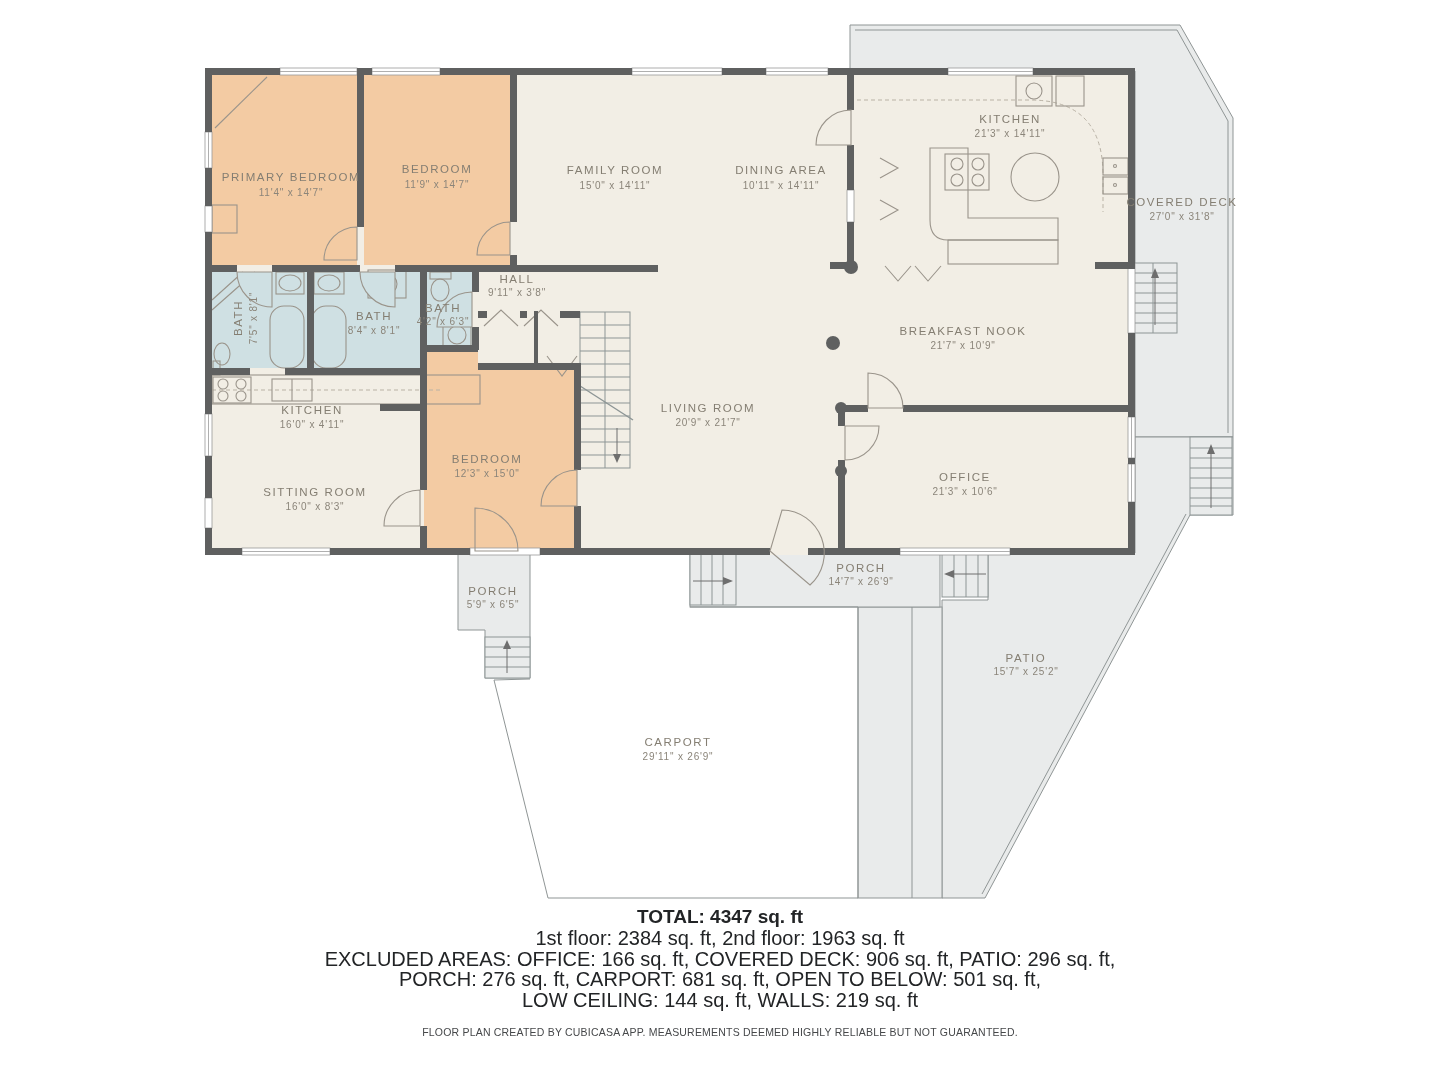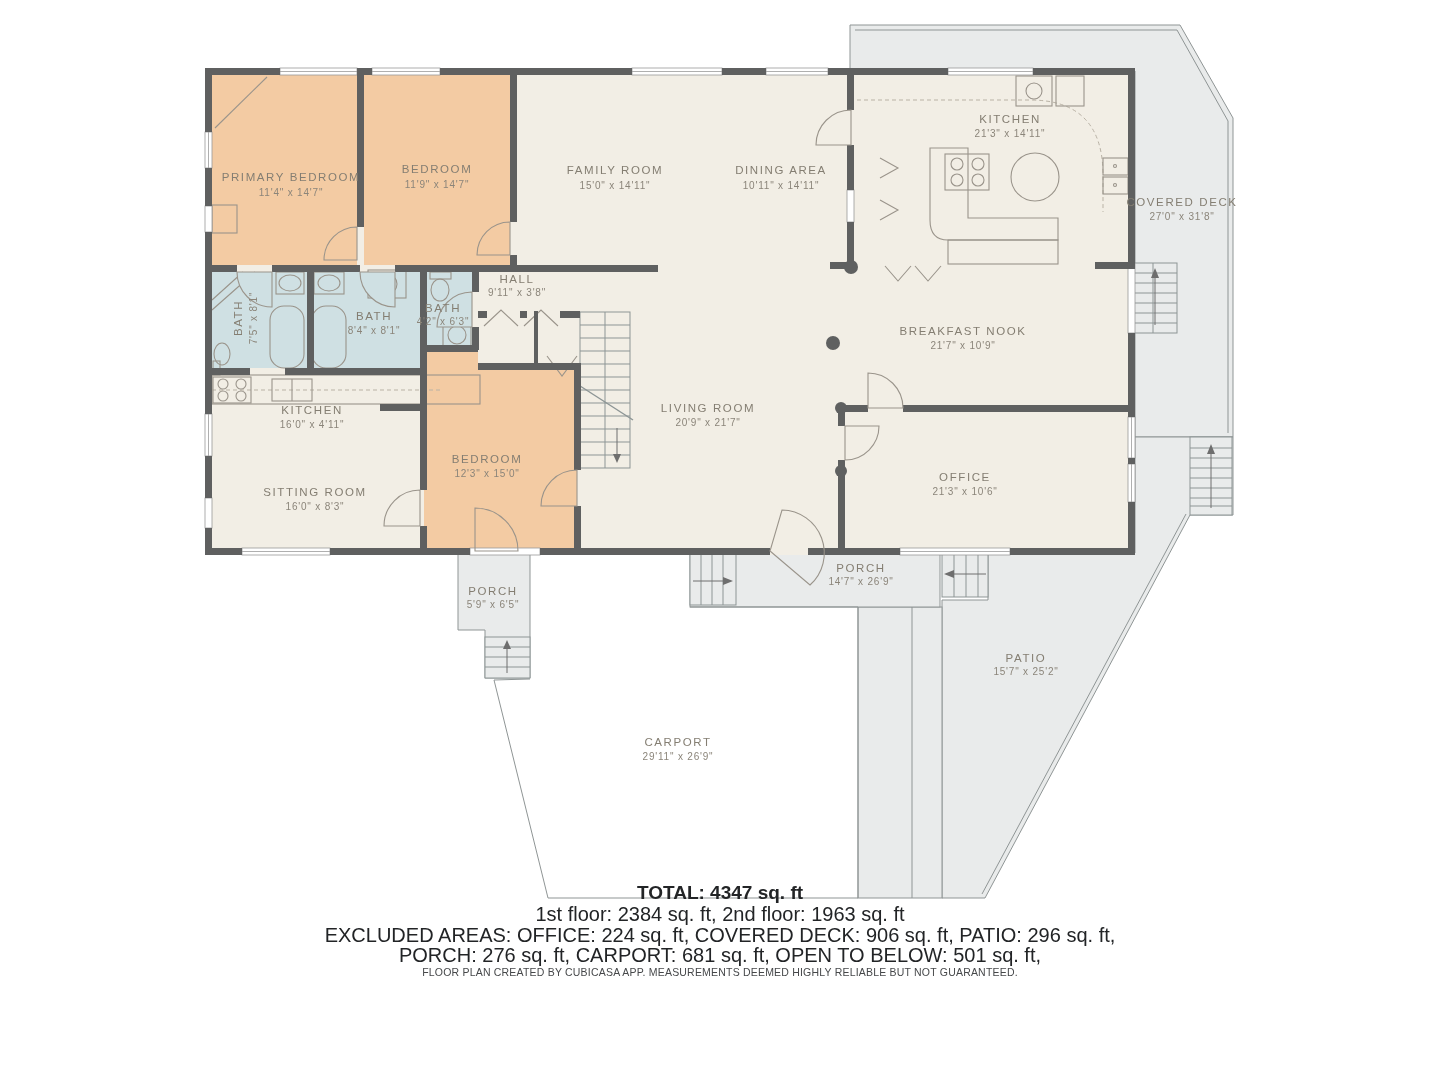--- a/index.html
+++ b/index.html
@@ -16,24 +16,24 @@
   .win{fill:#ffffff;stroke:#9a9a9a;stroke-width:0.8;}
   .winl{stroke:#9a9a9a;stroke-width:0.8;}
   .arrow{stroke:#6e6e6e;stroke-width:1;fill:none;}
   .ah{fill:#6e6e6e;stroke:none;}
   .col{fill:#5f6060;}
   .rm{font-family:"Liberation Sans",sans-serif;font-size:11.5px;letter-spacing:1.6px;
       fill:#847e72;text-anchor:middle;}
   .dm{font-family:"Liberation Sans",sans-serif;font-size:10px;letter-spacing:0.8px;
       fill:#8b857a;text-anchor:middle;}
   
-  .summary{position:absolute;left:0;top:882px;width:100%;text-align:center;color:#222426;}
+  .summary{position:absolute;left:0;top:906px;width:100%;text-align:center;color:#222426;}
   .summary .total{font-size:19px;font-weight:bold;line-height:22px;}
   .summary .line{font-size:20px;line-height:20.5px;}
-  .summary .disclaimer{font-size:10.5px;color:#46484a;letter-spacing:0.2px;}
+  .summary .disclaimer{margin-top:16px;font-size:10.5px;color:#46484a;letter-spacing:0.2px;}
 </style>
 </head>
 <body>
 
 <div class="stage">
 
 <svg width="1440" height="910" viewBox="0 0 1440 910">
 
   <g>
 
@@ -325,18 +325,19 @@
     <text class="rm" x="678" y="746">CARPORT</text>
     <text class="dm" x="678" y="760">29'11" x 26'9"</text>
     <text class="rm" x="1026" y="662">PATIO</text>
     <text class="dm" x="1026" y="675">15'7" x 25'2"</text>
   </g>
 </svg>
 
   <div class="summary">
     <div class="total">TOTAL: 4347 sq. ft</div>
     <div class="line">1st floor: 2384 sq. ft, 2nd floor: 1963 sq. ft</div>
-    <div class="line">EXCLUDED AREAS: OFFICE: 224 sq. ft, COVERED DECK: 906 sq. ft, PATIO: 296 sq. ft,</div>
+    <div class="line">EXCLUDED AREAS: OFFICE: 166 sq. ft, COVERED DECK: 906 sq. ft, PATIO: 296 sq. ft,</div>
     <div class="line">PORCH: 276 sq. ft, CARPORT: 681 sq. ft, OPEN TO BELOW: 501 sq. ft,</div>
+    <div class="line">LOW CEILING: 144 sq. ft, WALLS: 219 sq. ft</div>
     <div class="disclaimer">FLOOR PLAN CREATED BY CUBICASA APP. MEASUREMENTS DEEMED HIGHLY RELIABLE BUT NOT GUARANTEED.</div>
   </div>
 
 </div>
 
 </body></html>

